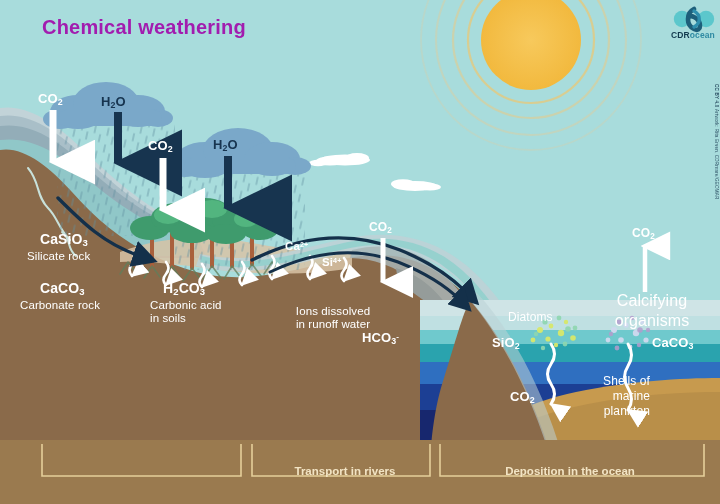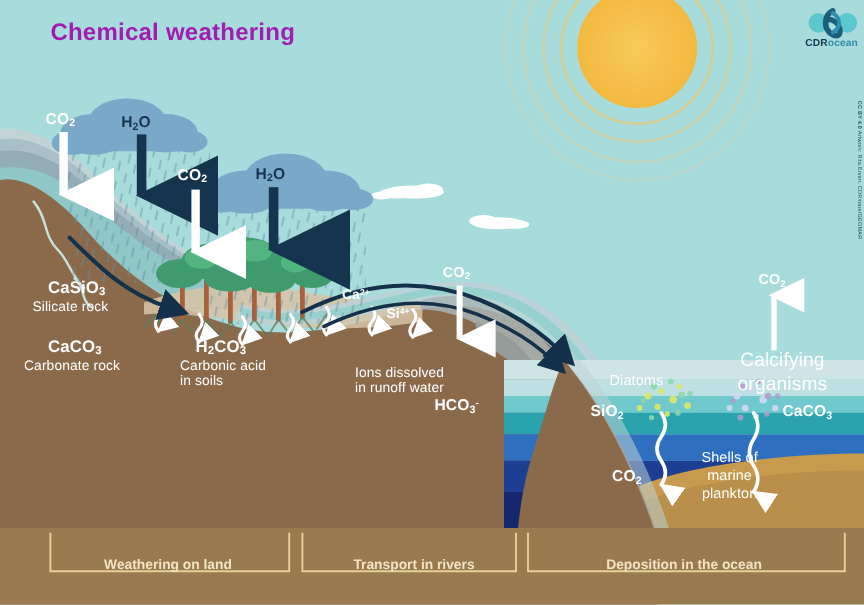--- a/index.html
+++ b/index.html
@@ -51,21 +51,21 @@
   #co2-c{left:369px;top:221px;font-size:12px;}
   #hco3{left:362px;top:289px;font-size:13px;margin-top:42px;}
 
   
   #diatoms{left:508px;top:298px;font-size:12px;margin-top:13px;}
   #calcifying{left:606px;top:291px;font-size:16px;text-align:center;width:92px;line-height:1.22;}
   #co2-d{left:632px;top:227px;font-size:12px;}
   #sio2{left:492px;top:336px;font-size:13px;}
   #caco3-o{left:652px;top:336px;font-size:13px;}
   #co2-e{left:510px;top:390px;font-size:13px;}
-  #shells{left:566px;top:374px;font-size:12px;text-align:center;width:84px;line-height:1.26;}
+  #shells{left:566px;top:374px;font-size:12px;text-align:right;width:84px;line-height:1.26;}
 
   
   .band{position:absolute;font-size:11.5px;font-weight:bold;color:#f2e4c4;text-align:center;}
   #band1{left:40px;top:465px;width:200px;}
   #band2{left:265px;top:465px;width:160px;}
   #band3{left:440px;top:465px;width:260px;}
 
   
   #credit{
     position:absolute;right:1px;top:84px;
@@ -394,17 +394,16 @@
   </div>
   <div class="lbl b chem" id="sio2">SiO<sub>2</sub></div>
   <div class="lbl b chem" id="caco3-o">CaCO<sub>3</sub></div>
   <div class="lbl b chem" id="co2-e">CO<sub>2</sub></div>
   <div class="lbl" id="shells">
     <span>Shells of</span><br>
     <span>marine</span><br>
     <span>plankton</span>
   </div>
 
-  <div class="band" id="band1">Weathering on land</div>
   <div class="band" id="band3">Deposition in the ocean</div>
   <div class="band" id="band2">Transport in rivers</div>
 
 </div>
 
 </body></html>

